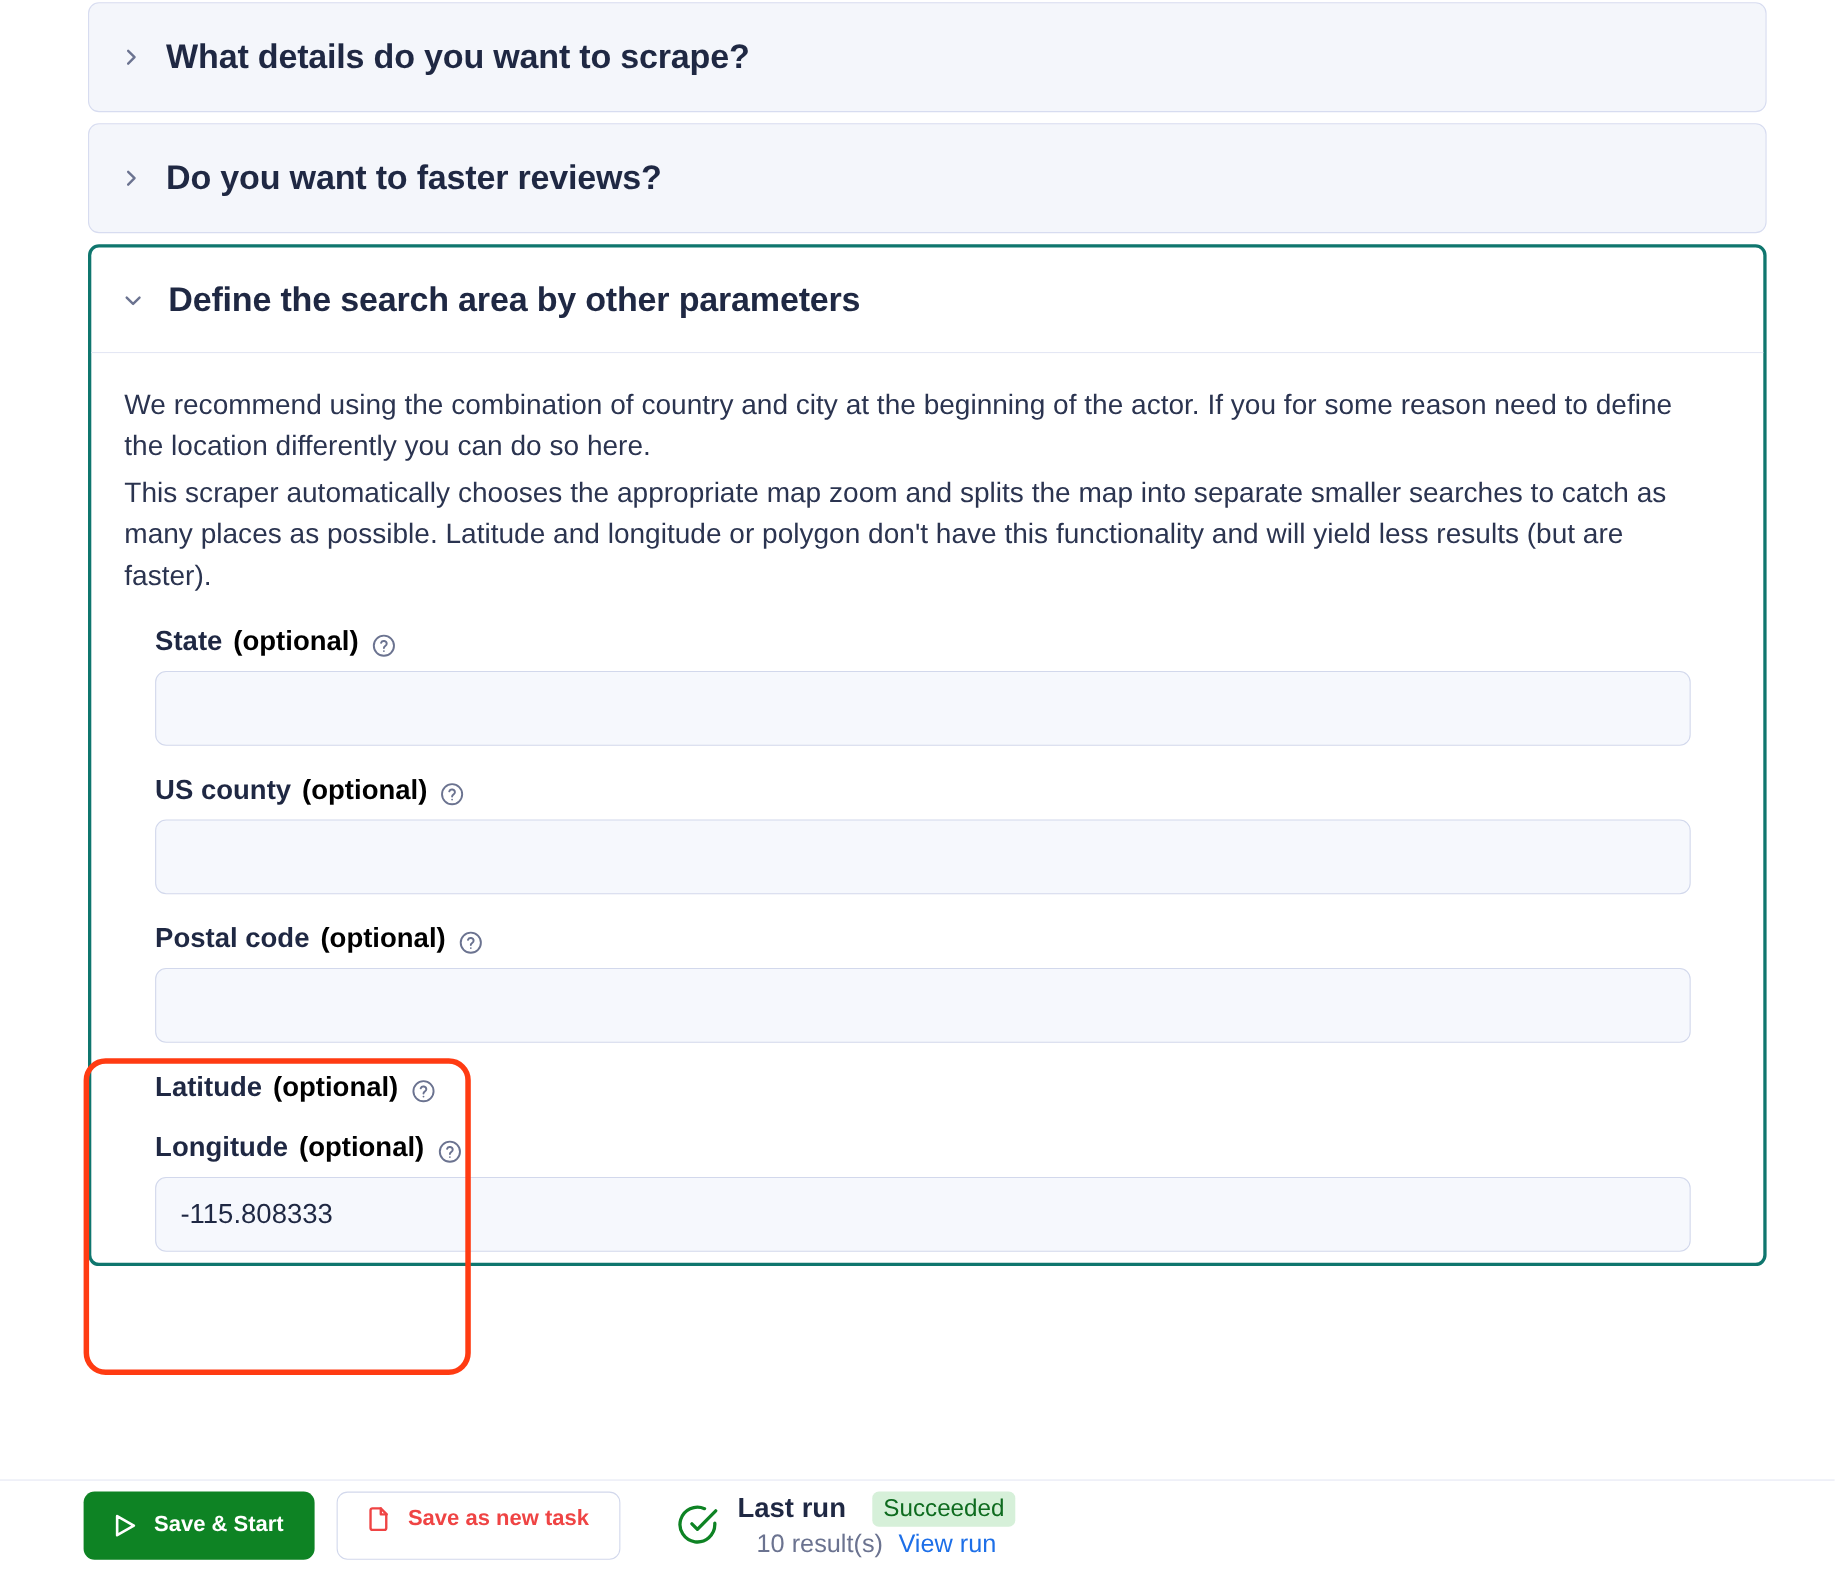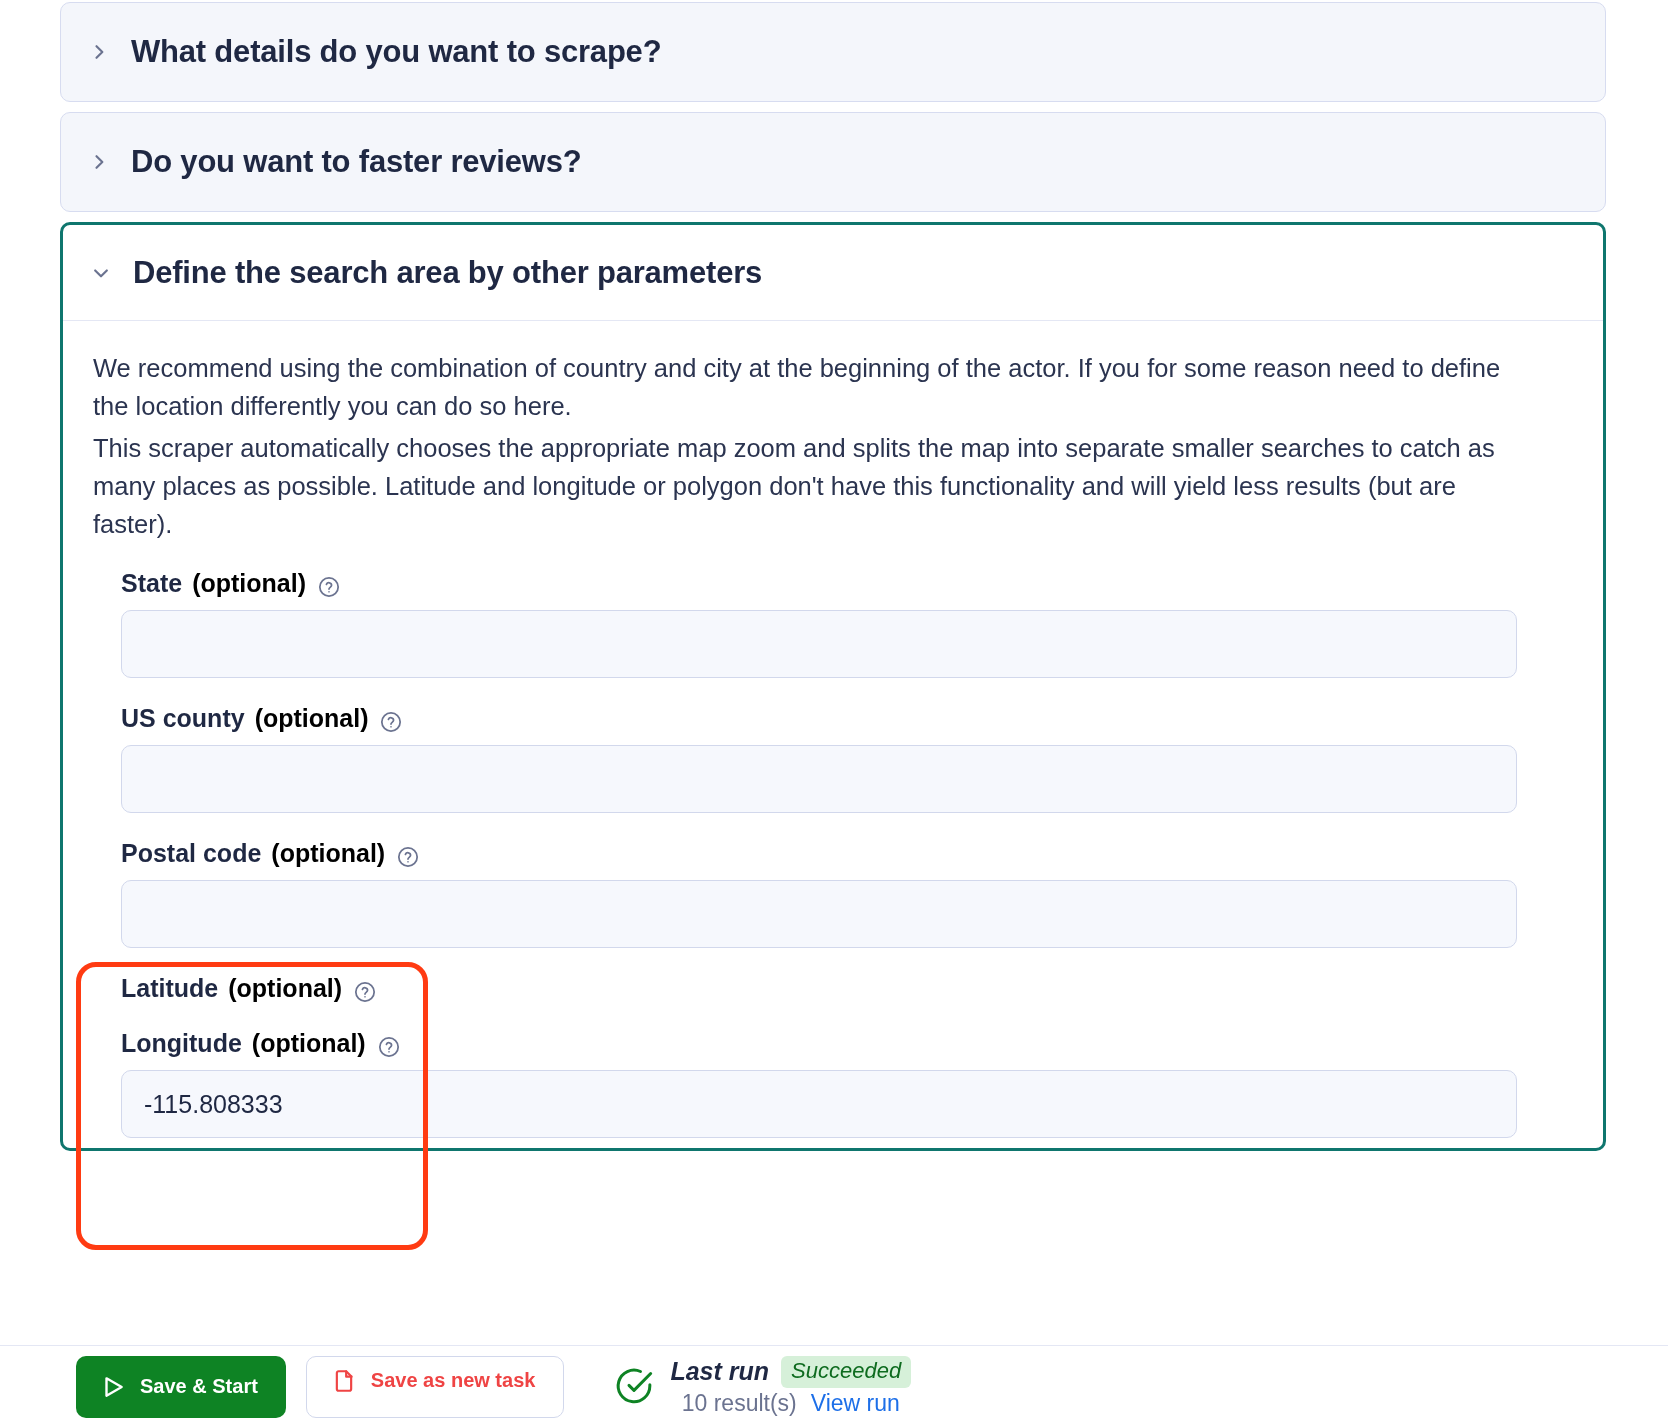--- a/index.html
+++ b/index.html
@@ -14,20 +14,21 @@
     position: relative;
     width: 1668px; height: 1427px;
     background: #ffffff;
   }
   .scroll-area {
     position: absolute;
     left: 0; top: 0;
     width: 1668px;
     height: 1345px;
     overflow: hidden;
+    padding-left: 20px;
   }
 
   
   .accordion {
     margin: 0 62px 0 60px;
     background: #f4f6fb;
     border: 1px solid #d7dcf0;
     border-radius: 10px;
   }
   .acc-head {
@@ -166,21 +167,21 @@
   .icon-sm { width: 26px; height: 26px; display: block; flex: 0 0 auto; }
 
   .runinfo {
     display: flex;
     align-items: center;
     gap: 16px;
     margin-left: 30px;
   }
   .check-circle { width: 40px; height: 40px; color: #0e8324; flex: 0 0 auto; }
   .run-lines { display: flex; flex-direction: column; gap: 2px; }
-  .run-top { display: flex; align-items: center; gap: 12px; font-style: italic; }
+  .run-top { display: flex; align-items: center; gap: 24px; }
   .run-title { font-size: 25px; font-weight: 700; color: #1f2843; }
   .badge {
     background: #d6f0d9;
     color: #0e6b1f;
     font-size: 22px;
     border-radius: 6px;
     padding: 2px 10px 4px 10px;
     line-height: 1.2;
   }
   .run-bot { display: flex; align-items: center; gap: 14px; justify-content: center; }

